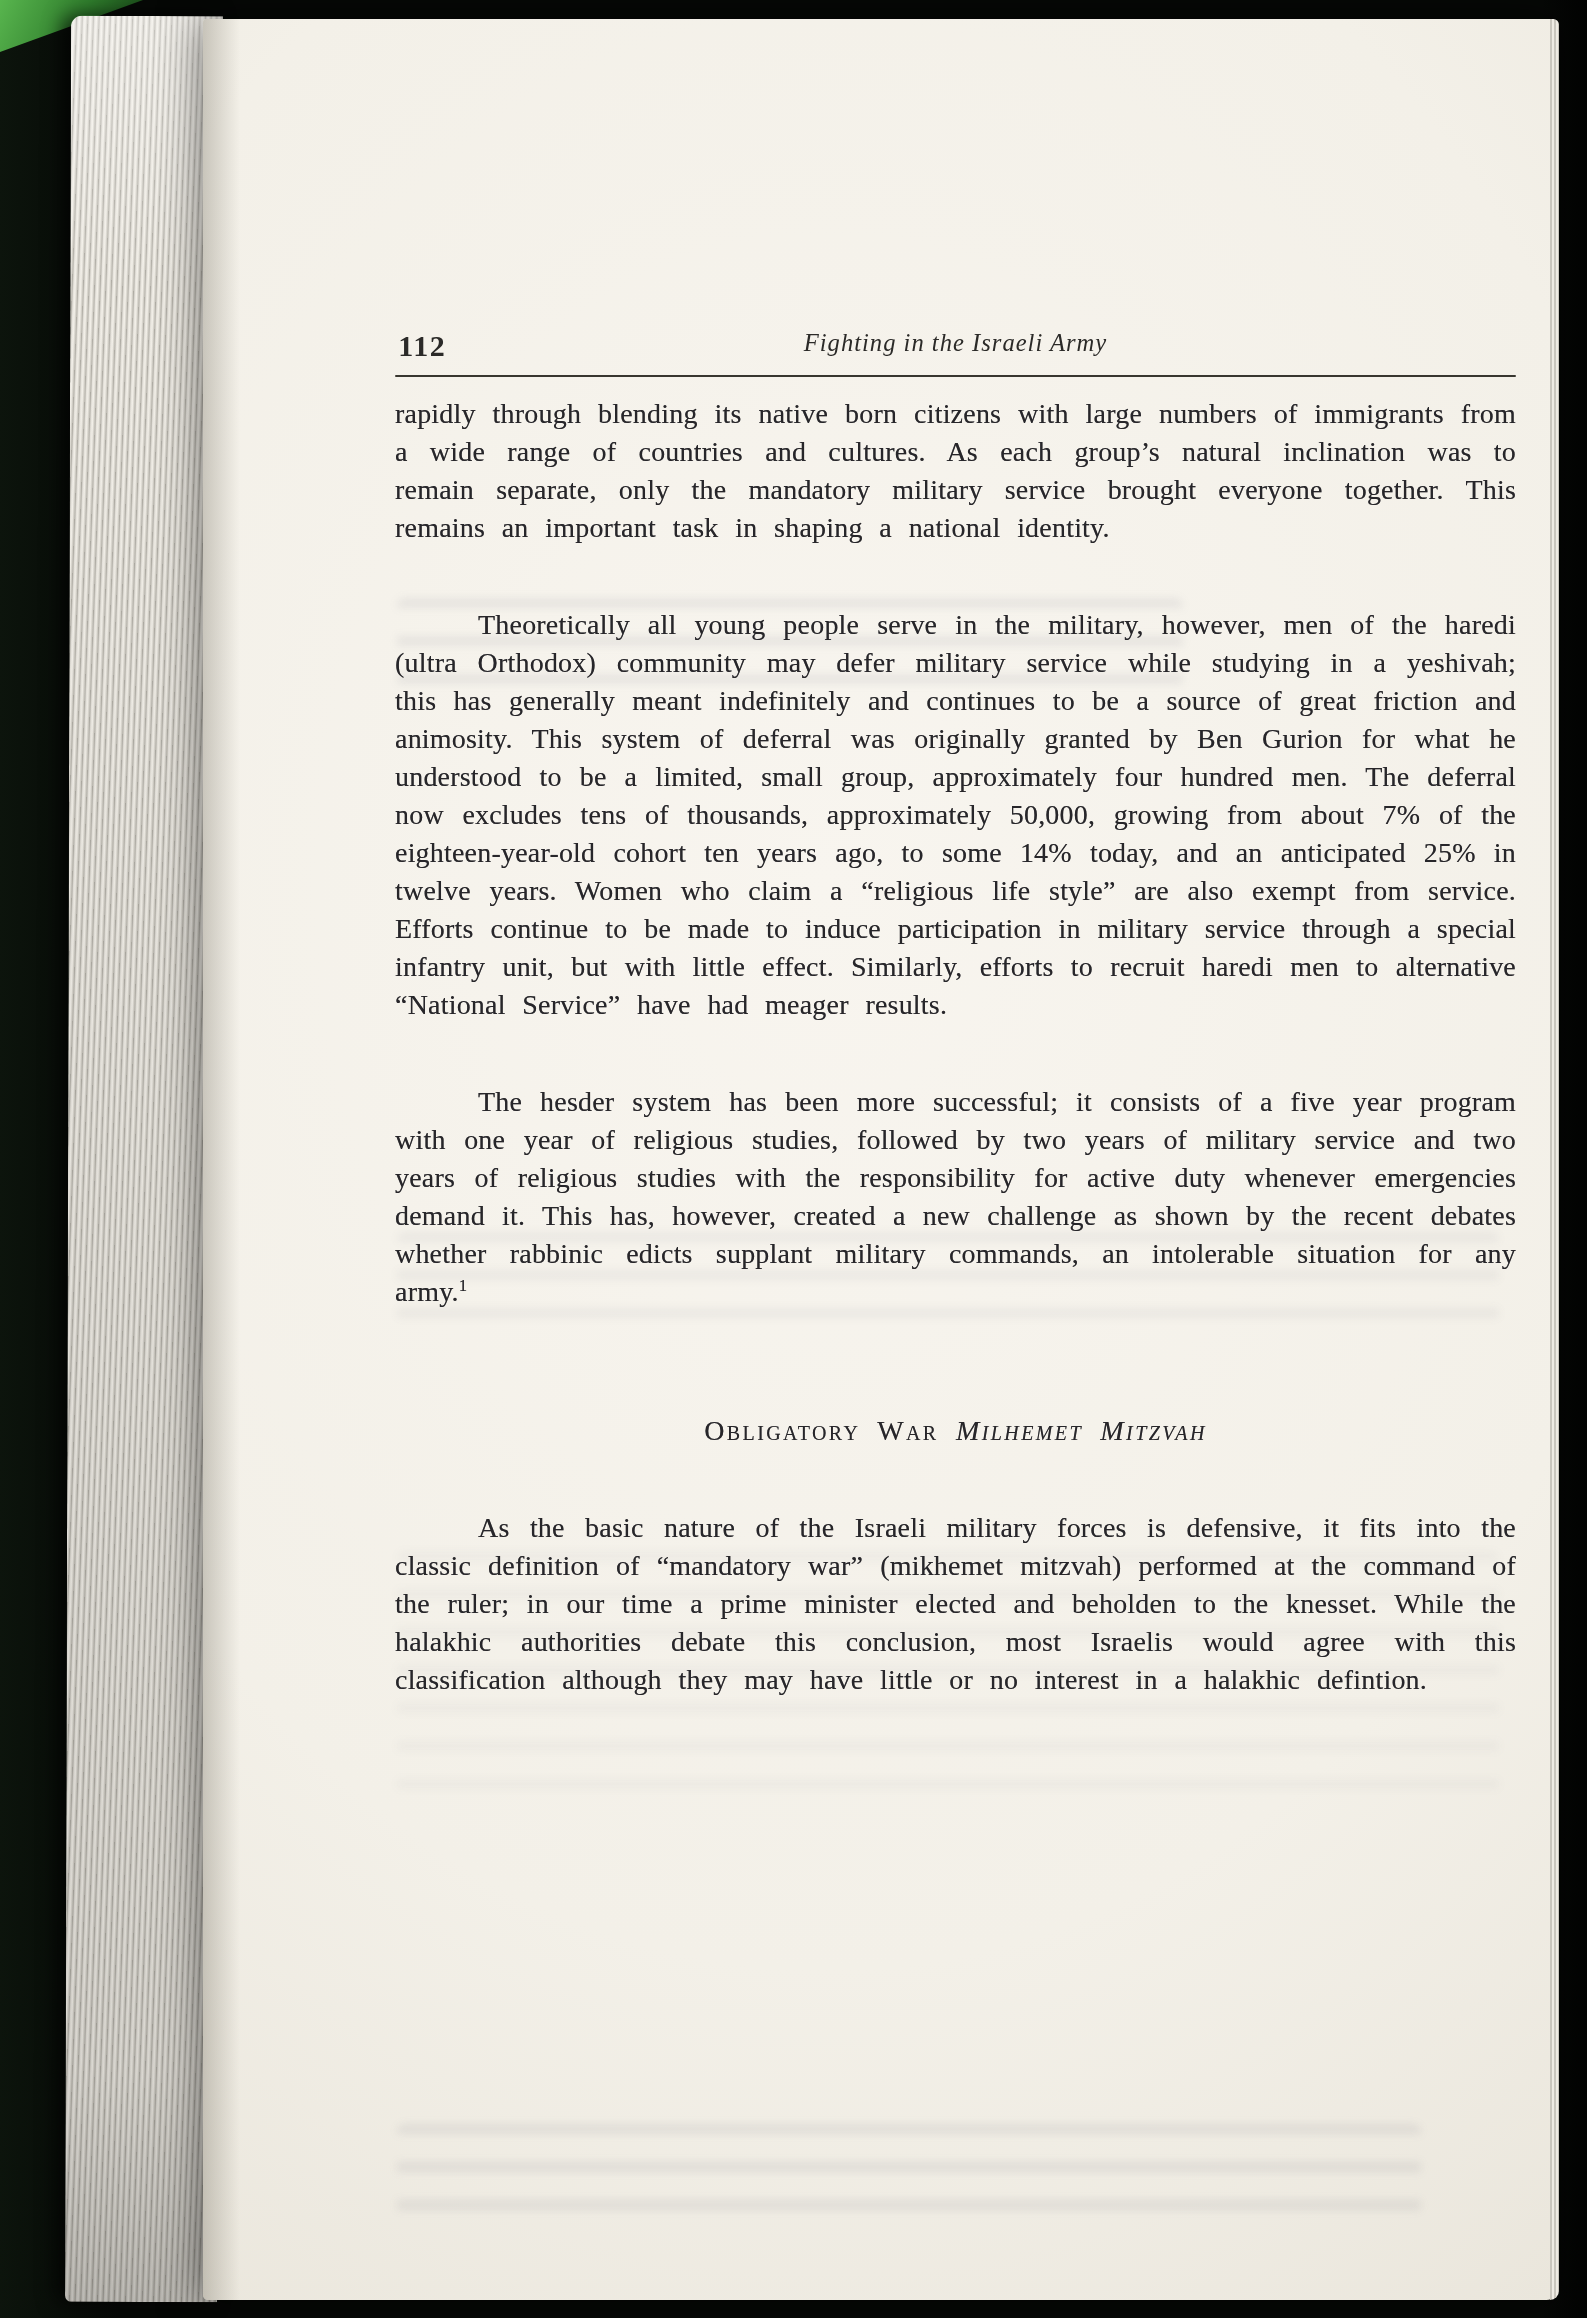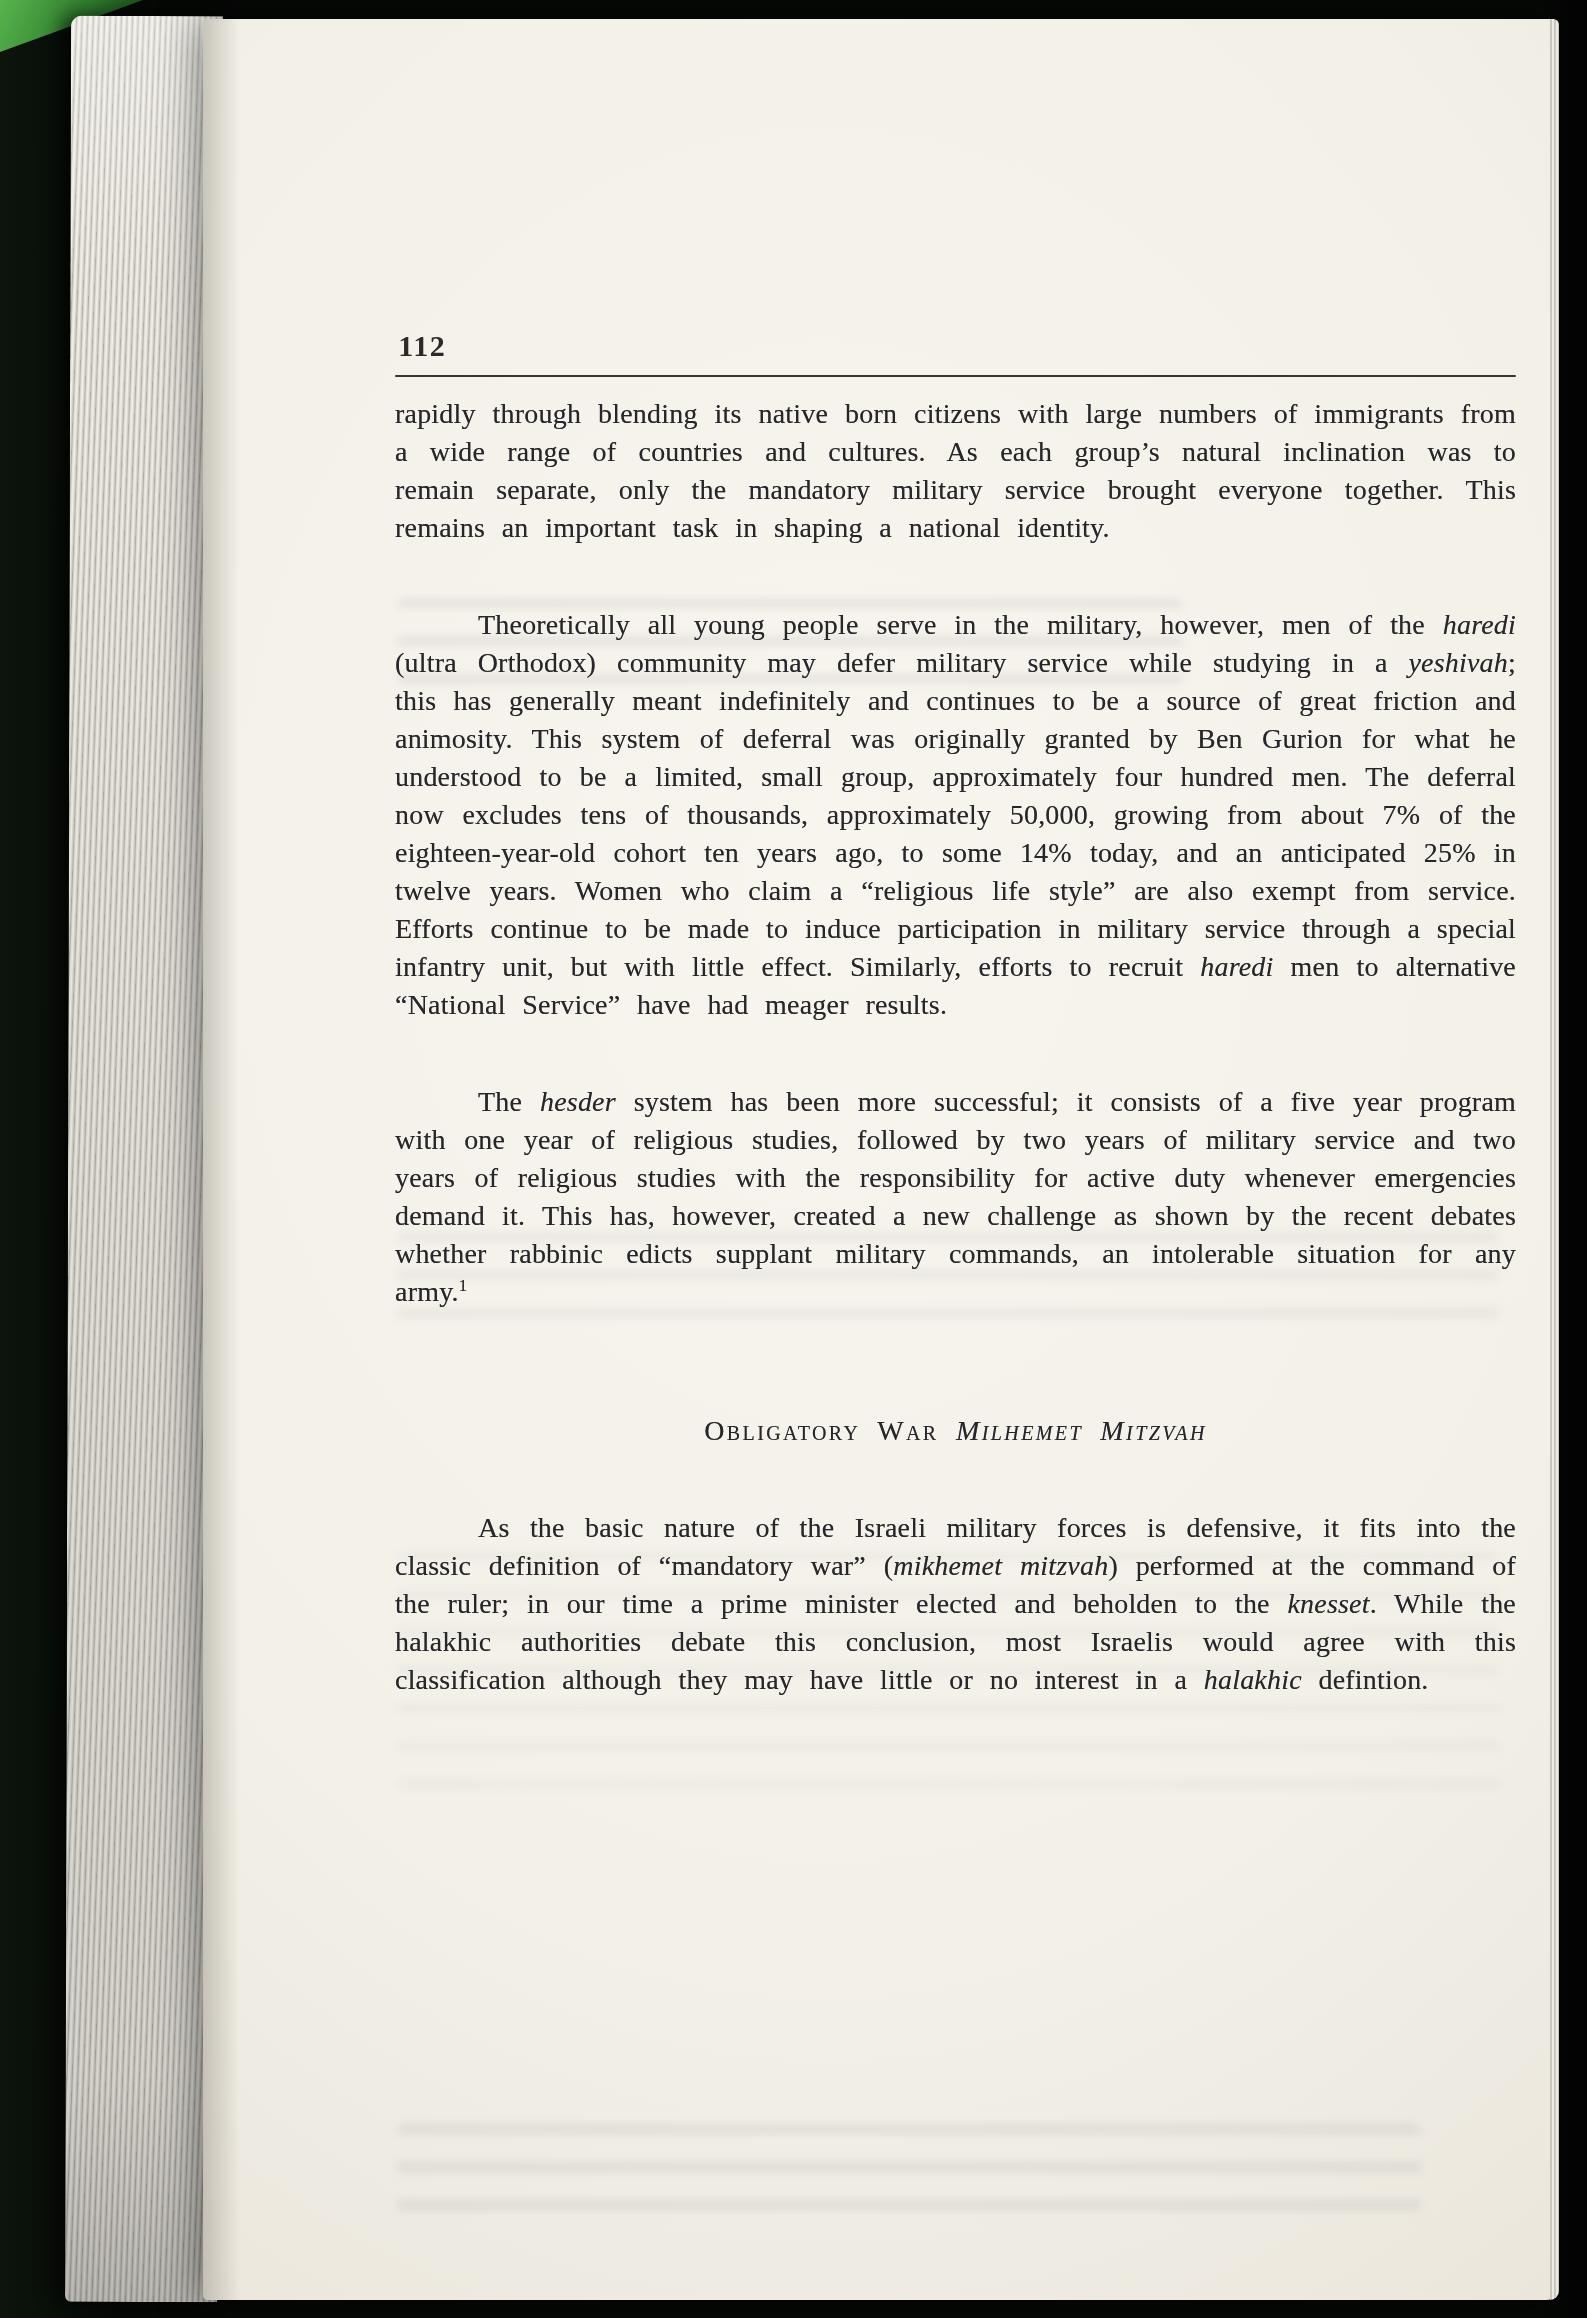--- a/index.html
+++ b/index.html
@@ -73,41 +73,42 @@
     text-shadow:0 0 0.6px rgba(45,45,50,.55);
   }
   .para{margin:59px 0 0 0;text-indent:83px;}
   .para.first{margin-top:0;text-indent:0;}
   .section-heading{
     margin:101px 0 52px 0;text-align:center;text-indent:0;
     font-size:28px;font-weight:normal;font-variant:small-caps;
     letter-spacing:2.4px;word-spacing:8px;color:#27262a;
   }
   .section-heading .hd-italic{font-style:italic;}
-  .run-italic{font-style:italic;}
+  .run-italic{}
   .run-sup{vertical-align:super;font-size:.60em;line-height:0;}
 </style>
 </head>
 <body>
 
 <div class="scene">
 
   <div class="green-sliver"></div>
 
   <div class="page-stack"></div>
 
   <div class="book-page">
 
     <div class="smudge s1"></div>
     <div class="smudge s2"></div>
     <div class="smudge s3"></div>
     <div class="smudge s4"></div>
 
     <div class="page-header">
       <span class="page-number">112</span>
+      <span class="running-title">Fighting in the Israeli Army</span>
     </div>
     <div class="header-rule"></div>
 
     <div class="body-text">
       <p class="para first"><span>rapidly through blending its native born citizens with large numbers of immigrants from a wide range of countries and cultures.  As each group’s natural inclination was to remain separate, only the mandatory military service brought everyone together.  This remains an important task in shaping a national identity.</span></p>
       <p class="para"><span>Theoretically all young people serve in the military, however, men of the </span><span class="run-italic">haredi</span><span> (ultra Orthodox) community may defer military service while studying in a </span><span class="run-italic">yeshivah</span><span>; this has generally meant indefinitely and continues to be a source of great friction and animosity.  This system of deferral was originally granted by Ben Gurion for what he understood to be a limited, small group, approximately four hundred men.  The deferral now excludes tens of thousands, approximately 50,000, growing from about 7% of the eighteen-year-old cohort ten years ago, to some 14% today, and an anticipated 25% in twelve years.  Women who claim a “religious life style” are also exempt from service. Efforts continue to be made to induce participation in military service through a special infantry unit, but with little effect.  Similarly, efforts to recruit </span><span class="run-italic">haredi</span><span> men to alternative “National Service” have had meager results.</span></p>
       <p class="para"><span>The </span><span class="run-italic">hesder</span><span> system has been more successful; it consists of a five year program with one year of religious studies, followed by two years of military service and two years of religious studies with the responsibility for active duty whenever emergencies demand it.  This has, however, created a new challenge as shown by the recent debates whether rabbinic edicts supplant military commands, an intolerable situation for any army.</span><span class="run-sup">1</span></p>
 
       <h2 class="section-heading"><span>Obligatory War </span><span class="hd-italic">Milhemet Mitzvah</span></h2>
 

